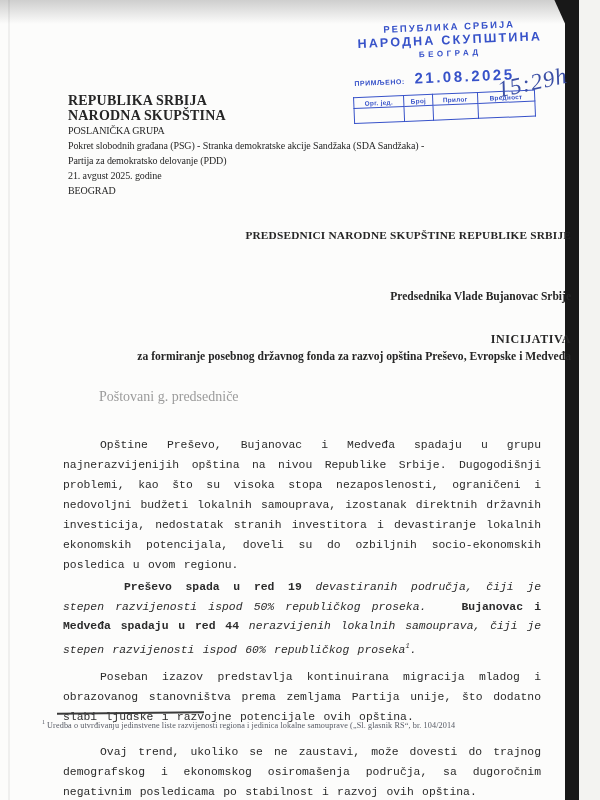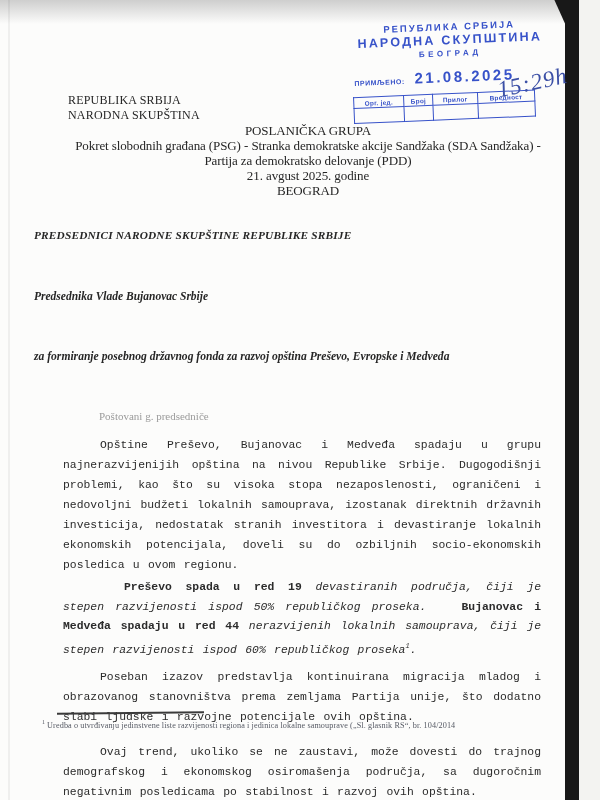--- a/index.html
+++ b/index.html
@@ -31,32 +31,32 @@
   .s-table { border-collapse:collapse; margin-top:8px; width:182px; }
   .s-table td { border:1.4px solid #2b48c6; }
   .s-head td { font-family:"Liberation Sans",sans-serif; font-size:6.4px; letter-spacing:.3px;
     text-align:center; padding:1.5px 1px; font-weight:bold; }
   .s-empty td { height:15px; }
   .hand-time { position:absolute; left:497px; top:70px; color:#3c50a6;
     font-style:italic; font-size:23px; transform:rotate(-12deg); letter-spacing:1px; }
 
   
   .letterhead { position:absolute; left:68px; top:93px; width:480px; }
-  .lh-bold { font-weight:normal; font-size:12px; line-height:15px; letter-spacing:.2px; }
-  .lh-line { font-size:13px; line-height:15px; letter-spacing:-.1px; white-space:nowrap;text-align:center; }
+  .lh-bold { font-weight:bold; font-size:14px; line-height:15px; letter-spacing:.2px; }
+  .lh-line { font-size:10px; line-height:15px; letter-spacing:-.1px; white-space:nowrap; }
 
   
-  .center-line { position:absolute; left:34px; width:537px; text-align:left; font-weight:bold;font-style:italic; }
+  .center-line { position:absolute; left:34px; width:537px; text-align:right; font-weight:bold; }
   .addr1 { top:229px; font-size:11.3px; letter-spacing:.2px; }
   .addr2 { top:261px; font-size:11.5px; }
   .addr3 { top:290px; font-size:11.5px; }
   .title1 { top:332px; font-size:12px; letter-spacing:.6px; }
   .title2 { top:350px; font-size:11.6px; }
 
-  .salutation { position:absolute; left:99px; top:410px; font-size:11px; color:#9b9b9b; }
+  .salutation { position:absolute; left:99px; top:389px; font-size:14px; color:#9b9b9b; }
 
   
   .paragraphs { position:absolute; left:63px; top:435px; width:478px;
     font-size:11.4px; line-height:20px; color:#2b2b2b; text-align:justify; word-spacing:1.5px;font-family:Liberation Mono, monospace; }
   .para { margin:0; text-indent:37px; }
   .p2 { margin-top:3px; line-height:19.5px; }
   .p3 { margin-top:7px; }
   .p4 { margin-top:15px; }
   .seg-b { font-weight:bold;margin-left:24px; }
   .seg-i { font-style:italic; }
@@ -113,20 +113,21 @@
     <div class="lh-line">POSLANIČKA GRUPA</div>
     <div class="lh-line">Pokret slobodnih građana (PSG) - Stranka demokratske akcije Sandžaka (SDA Sandžaka) -</div>
     <div class="lh-line">Partija za demokratsko delovanje (PDD)</div>
     <div class="lh-line">21. avgust 2025. godine</div>
     <div class="lh-line">BEOGRAD</div>
   </div>
 
   <div class="center-line addr1">PREDSEDNICI NARODNE SKUPŠTINE REPUBLIKE SRBIJE</div>
   <div class="center-line addr3">Predsednika Vlade Bujanovac Srbije</div>
 
+  <div class="center-line title1">INICIJATIVA</div>
   <div class="center-line title2">za formiranje posebnog državnog fonda za razvoj opština Preševo, Evropske i Medveđa</div>
 
   <div class="salutation">Poštovani g. predsedniče</div>
 
   <div class="paragraphs">
     <p class="para p1">Opštine Preševo, Bujanovac i Medveđa spadaju u grupu najnerazvijenijih opština na nivou Republike Srbije. Dugogodišnji problemi, kao što su visoka stopa nezaposlenosti, ograničeni i nedovoljni budžeti lokalnih samouprava, izostanak direktnih državnih investicija, nedostatak stranih investitora i devastiranje lokalnih ekonomskih potencijala, doveli su do ozbiljnih socio-ekonomskih posledica u ovom regionu.</p>
     <p class="para p2"><span class="seg-b">Preševo spada u red 19 </span><span class="seg-i">devastiranih područja, čiji je stepen razvijenosti ispod 50% republičkog proseka. </span><span class="seg-b">Bujanovac i Medveđa spadaju u red 44 </span><span class="seg-i">nerazvijenih lokalnih samouprava, čiji je stepen razvijenosti ispod 60% republičkog proseka</span><span class="seg-sup">1</span><span class="seg-i">.</span></p>
     <p class="para p3">Poseban izazov predstavlja kontinuirana migracija mladog i obrazovanog stanovništva prema zemljama Partija unije, što dodatno slabi ljudske i razvojne potencijale ovih opština.</p>
     <p class="para p4">Ovaj trend, ukoliko se ne zaustavi, može dovesti do trajnog demografskog i ekonomskog osiromašenja područja, sa dugoročnim negativnim posledicama po stabilnost i razvoj ovih opština.</p>
   </div>

